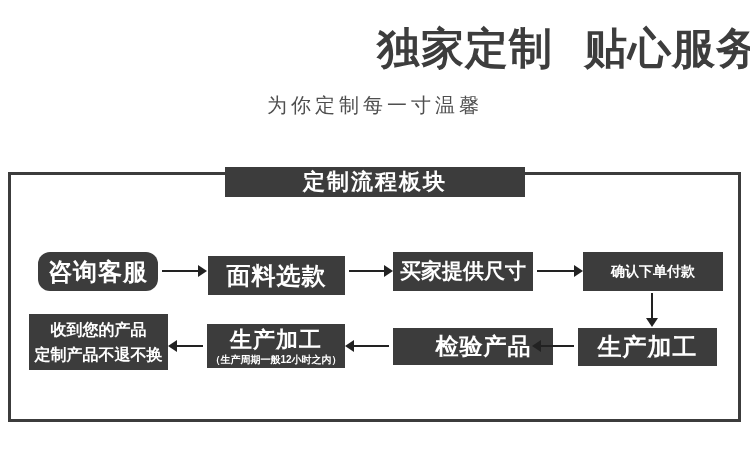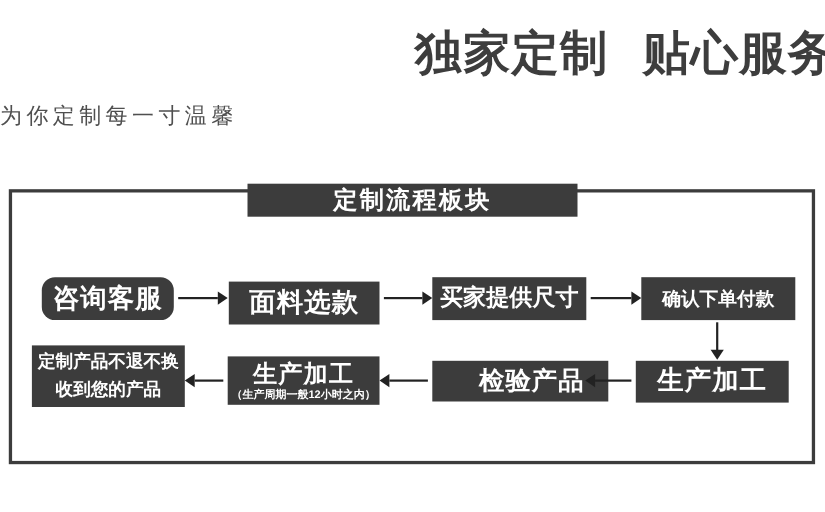--- a/index.html
+++ b/index.html
@@ -14,20 +14,21 @@
     position:absolute;left:0;top:20px;width:750px;
     text-align:right;
     font-size:43px;font-weight:bold;
     color:var(--title-text,#3d3d3d);
     letter-spacing:1px;word-spacing:18px;
     margin:0;
     padding-left:10px;
   }
   .page-subtitle{
     position:absolute;left:0;top:92px;width:750px;
+    text-align:center;
     font-size:20px;
     color:var(--subtitle-text,#4f4f4f);
     letter-spacing:4px;
   }
   .flow-panel{
     position:absolute;left:8px;top:172px;
     width:727px;height:244px;
     border:3px solid var(--panel-border,#3c3c3c);
     background:transparent;
   }
@@ -45,21 +46,21 @@
     background:var(--box-bg,#3c3c3c);
     color:var(--box-text,#fff);
     font-weight:bold;
     display:flex;flex-direction:column;align-items:center;justify-content:center;
     text-align:center;line-height:1.15;
     z-index:1;
   }
   #b1{left:38px; top:252px;width:120px;height:39px;font-size:24px;letter-spacing:1px;border-radius:12px;}
   #b2{left:208px;top:256px;width:137px;height:39px;font-size:24px;letter-spacing:1px;}
   #b3{left:393px;top:252px;width:140px;height:39px;font-size:21px;}
-  #b4{left:583px;top:252px;width:140px;height:39px;font-size:17px;}
+  #b4{left:583px;top:252px;width:140px;height:39px;font-size:14px;}
   #b5{left:578px;top:328px;width:139px;height:38px;font-size:24px;letter-spacing:1px;}
   #b6{left:393px;top:328px;width:139px;height:37px;font-size:23px;letter-spacing:1px;padding-left:21px;}
   #b7{left:207px;top:324px;width:138px;height:44px;font-size:22px;letter-spacing:1px;}
   #b7 .note{font-size:10px;font-weight:bold;letter-spacing:0;margin-top:2px;}
   #b8{left:29px; top:314px;width:139px;height:56px;font-size:16px;line-height:25px;letter-spacing:0;}
   .arr{position:absolute;height:2px;background:var(--arrow,#222);z-index:1;}
   .arr.right::after{
     content:"";position:absolute;right:-9px;top:-5px;
     border-top:6px solid transparent;border-bottom:6px solid transparent;
     border-left:9px solid var(--arrow,#222);
@@ -112,22 +113,22 @@
     <span>生产加工</span>
   </div>
   <div class="step" id="b6">
     <span>检验产品</span>
   </div>
   <div class="step" id="b7">
     <span>生产加工</span>
     <span class="note">（生产周期一般12小时之内）</span>
   </div>
   <div class="step" id="b8">
+    <span>收到您的产品</span>
     <span>定制产品不退不换</span>
-    <span>收到您的产品</span>
   </div>
 
   <div class="arr right" id="a1"></div>
   <div class="arr right" id="a2"></div>
   <div class="arr right" id="a3"></div>
   <div class="arr left" id="a4"></div>
   <div class="arr left" id="a5"></div>
   <div class="arr left" id="a6"></div>
   <div class="arr down" id="a7"></div>
 

